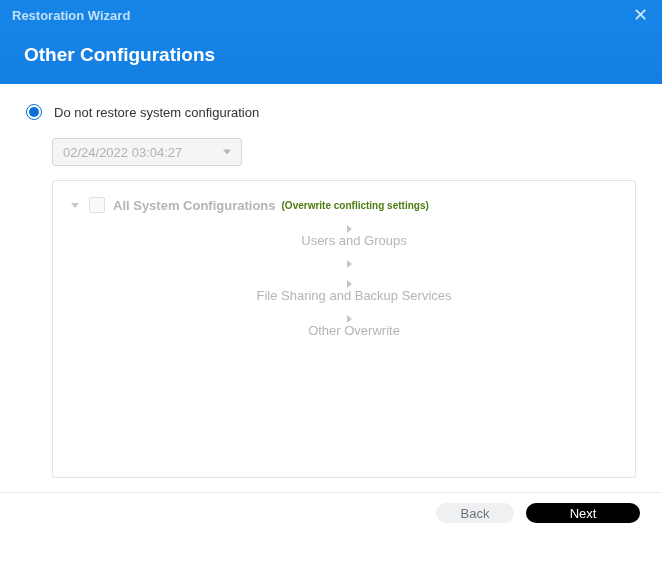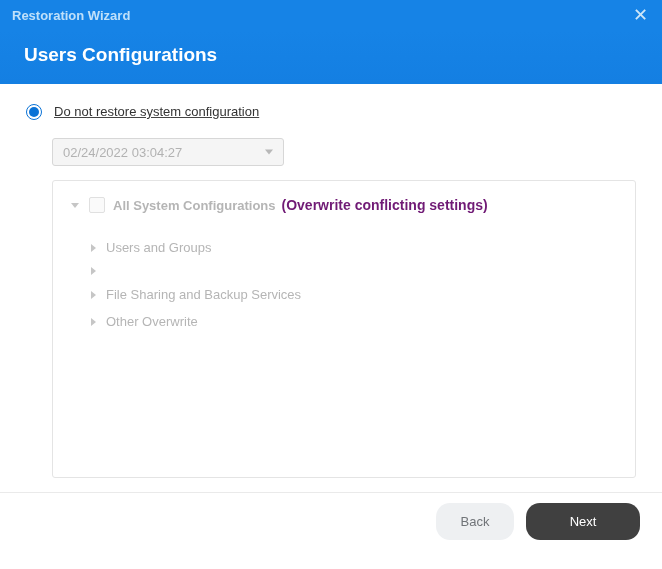--- a/index.html
+++ b/index.html
@@ -41,22 +41,22 @@
   .header-title {
     color: #fff;
     font-weight: 700;
     font-size: 19px;
   }
   .body {
     padding: 20px 26px 0 26px;
   }
   .radio-row {
     display: flex;
+    align-items: center;
     margin-bottom: 18px;
-    text-decoration: underline;
   }
   .radio {
     width: 14px;
     height: 14px;
     border-radius: 50%;
     border: 1px solid #bbb;
     margin-right: 12px;
     display: flex;
     align-items: center;
     justify-content: center;
@@ -77,21 +77,21 @@
   }
   .radio-label {
     font-size: 13px;
     color: #333;
   }
   .sub-area {
     margin-left: 26px;
   }
   .dropdown {
     position: relative;
-    width: 232px;
+    width: 190px;
     height: 28px;
     border: 1px solid #d7d7d7;
     background: #f5f5f5;
     border-radius: 3px;
     display: flex;
     align-items: center;
     padding: 0 10px;
     color: #b2b2b2;
     box-sizing: border-box;
     margin-bottom: 14px;
@@ -112,21 +112,21 @@
     border-radius: 3px;
     background: #fff;
     height: 298px;
     box-sizing: border-box;
     padding: 16px 18px;
     overflow: hidden;
   }
   .tree-root {
     display: flex;
     align-items: center;
-    margin-bottom: 27px;
+    margin-bottom: 12px;
     text-align: center;
   }
   .tree-root-caret {
     width: 0;
     height: 0;
     border-left: 4px solid transparent;
     border-right: 4px solid transparent;
     border-top: 5px solid #c6c6c6;
     margin-right: 10px;
   }
@@ -138,78 +138,79 @@
     border-radius: 2px;
     margin-right: 8px;
     flex: 0 0 auto;
   }
   .tree-root-label {
     color: #b5b5b5;
     font-weight: 700;
     font-size: 13px;
   }
   .tree-root-warning {
-    color: #701a75;
-    font-weight: 700;
-    font-size: 14px;
+    color: #4d7c0f;
+    font-weight: 700;
+    font-size: 10px;
     margin-left: 6px;
   }
   .tree-child {
     display: flex;
     align-items: center;
     margin-left: 20px;
     margin-bottom: 12px;
     color: #b5b5b5;
     font-size: 13px;
+    flex-direction: column;
   }
   .tree-child-caret {
     width: 0;
     height: 0;
     border-top: 4px solid transparent;
     border-bottom: 4px solid transparent;
     border-left: 5px solid #c6c6c6;
     margin-right: 10px;
   }
   .footer {
     border-top: 1px solid #eaeaea;
     margin-top: 14px;
     padding: 10px 22px;
     display: flex;
     justify-content: flex-end;
     gap: 12px;
   }
   .btn {
     min-width: 78px;
-    height: 37px;
+    height: 20px;
     border-radius: 14px;
     border: none;
     font-size: 13px;
     cursor: pointer;
     padding: 0 20px;
   }
   .btn-back {
     background: #eef0f2;
     color: #707478;
   }
   .btn-next {
-    background: #404040;
+    background: #000000;
     color: #fff;
     min-width: 114px;
   }
 </style>
 </head>
 <body>
 
 <div class="titlebar">
   <span class="titlebar-title">Restoration Wizard</span>
   <span class="titlebar-close">✕</span>
 </div>
 
 <div class="header">
-  <div class="header-title">Users Configurations</div>
+  <div class="header-title">Other Configurations</div>
 </div>
 
 <div class="body">
 
   <div class="radio-row">
     <span class="radio selected"></span>
     <span class="radio-label">Do not restore system configuration</span>
   </div>
 
 

